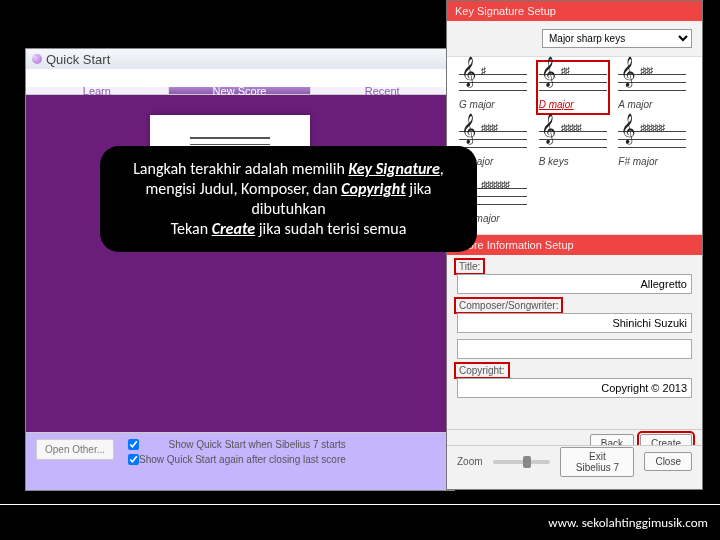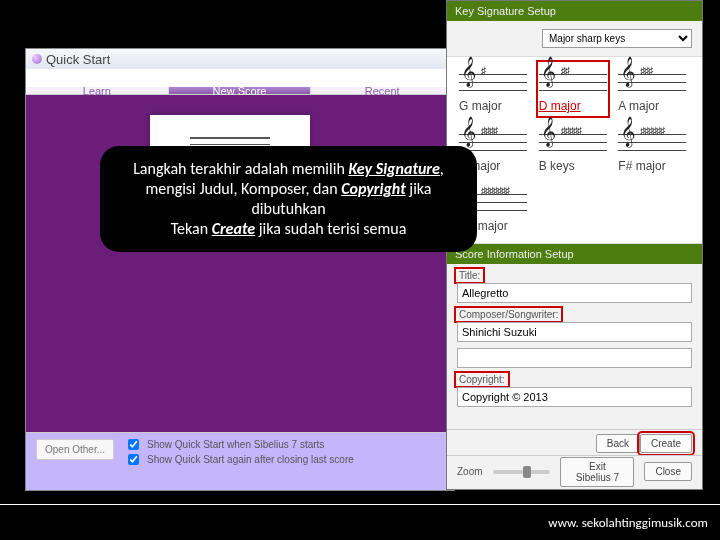--- a/index.html
+++ b/index.html
@@ -86,21 +86,21 @@
     gap: 14px;
     align-items: flex-start;
   }
   .open-other {
     font-size: 10px; color: #777;
     border: 1px solid #ccc; background: #f7f7f7;
     padding: 4px 8px;
     border-radius: 2px;
   }
   .qs-checks { display: flex; flex-direction: column; gap: 4px; font-size: 10px; color: #555; }
-  .qs-checks label { display: flex; align-items: center; gap: 8px; }
+  .qs-checks label { display: flex; align-items: center; gap: 0; justify-content: space-between; }
   .qs-checks input { width: 11px; height: 11px; }
 
   
   .callout {
     position: absolute;
     left: 101px; top: 147px;
     width: 375px;
     background: #000;
     color: #fff;
     border-radius: 18px;
@@ -118,21 +118,21 @@
   
   .setup {
     position: absolute;
     left: 446px; top: 0;
     width: 257px; height: 490px;
     background: #f2f2f2;
     border: 1px solid #777;
     z-index: 20;
   }
   .sect-head {
-    background: #4d7c0f;
+    background: #ef4444;
     color: #eee;
     font-size: 11px;
     padding: 4px 8px;
   }
   .key-select {
     padding: 8px 10px;
     display: flex; justify-content: flex-end;
   }
   .key-select select {
     width: 150px;
@@ -171,48 +171,49 @@
     line-height: 1;
   }
   .sharps {
     position: absolute;
     left: 22px; top: 2px;
     font-size: 10px;
     letter-spacing: -1px;
     color: #222;
   }
   .ks-label {
-    font-size: 12px; color: #444; margin-top: 2px;
+    font-size: 10px; color: #444; margin-top: 2px; font-style: italic;
   }
   .ks-label.sel { color: #c00; text-decoration: underline; }
   .info-form {
     padding: 6px 10px 10px;
     font-size: 10px;
   }
   .info-form .fld { margin-bottom: 6px; }
   .info-form .lbl { color: #555; margin-bottom: 2px; display: block; }
   .info-form input {
     width: 100%;
     font-size: 11px;
     padding: 3px 4px;
     border: 1px solid #aaa;
     background: #fff;
+    text-align: right;
   }
   .hl-title .lbl, .hl-comp .lbl, .hl-copy .lbl { outline: 2px solid #c00; outline-offset: 1px; padding: 0 2px; display: inline-block; }
   .footer-row {
     position: absolute;
     left: 0; right: 0; bottom: 32px;
     padding: 4px 10px;
-    display: flex; justify-content: flex-end; 
+    display: flex; justify-content: flex-end; gap: 6px;
     border-top: 1px solid #ccc;
     background: #f2f2f2;
   }
   .zoom-row {
     position: absolute;
-    left: 0; right: 0; bottom: 2px;
+    left: 0; right: 0; bottom: 12px;
     height: 32px;
     padding: 6px 10px;
     display: flex; align-items: center; gap: 10px;
     background: #f2f2f2;
     border-top: 1px solid #ccc;
     justify-content: flex-end;
     font-size: 10px; color: #555;
   }
   .btn {
     font-size: 10px;

